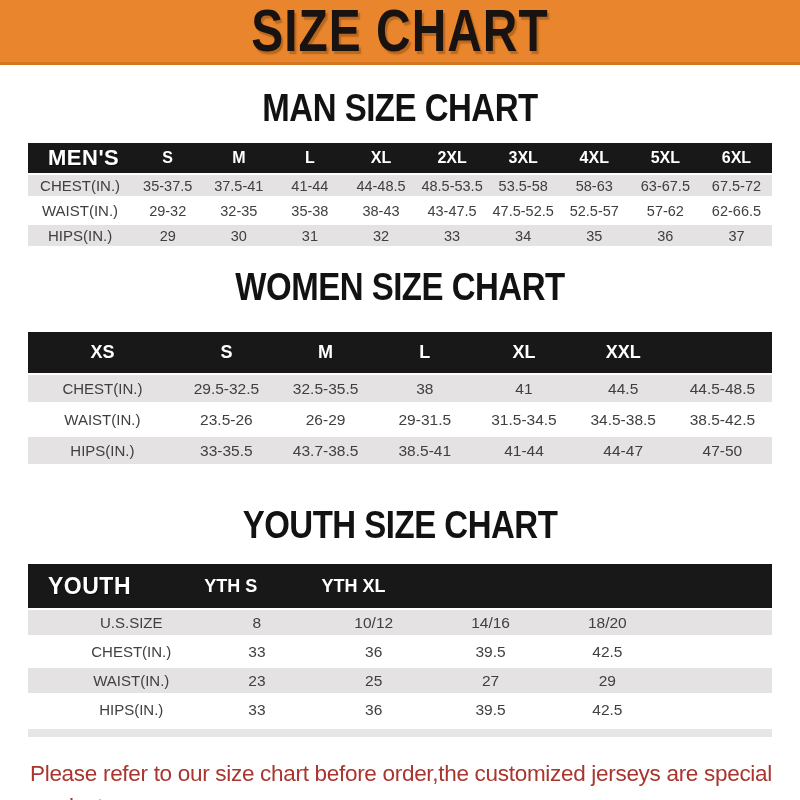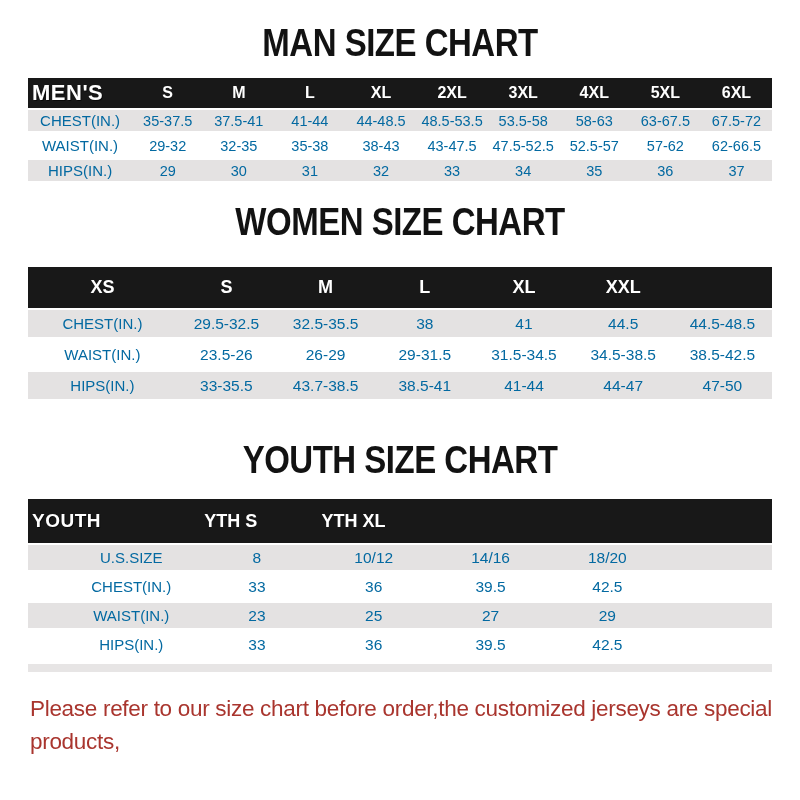--- a/index.html
+++ b/index.html
@@ -36,47 +36,50 @@
   .size-table { margin:0 28px; }
   .t-row { display:grid; align-items:center; }
   .sec-men   .t-row { grid-template-columns:14% repeat(9,1fr); }
   .sec-women .t-row { grid-template-columns:20% repeat(6,1fr); }
   .sec-youth .t-row { grid-template-columns:19% repeat(4,16.5%) auto; }
   .t-head { background:#181818; color:#ffffff; }
   .sec-men   .t-head { height:30px; font-size:16px; }
   .sec-women .t-head { height:41px; font-size:18px; }
   .sec-youth .t-head { height:44px; font-size:18px; }
   .head-label {
-    font-weight:800; padding-left:4px; text-align:left;
+    font-weight:800; padding-left:20px; text-align:left;
     letter-spacing:0.5px; text-shadow:1px 1px 0 rgba(0,0,0,0.6);
   }
   .sec-men .head-label   { font-size:22px; }
   .sec-women .head-label { font-size:23px; }
-  .sec-youth .head-label { font-size:19px; }
+  .sec-youth .head-label { font-size:23px; }
   .head-col { text-align:center; font-weight:700; }
-  .t-data { color:#0369a1; background:#ffffff; }
+  .t-data { color:#404040; background:#ffffff; }
   .t-row.t-data:nth-child(even) { background:#E4E2E2; box-shadow:inset 0 2px 0 #ffffff, inset 0 -2px 0 #ffffff; }
   .sec-men   .t-data { height:25px; font-size:14.5px; }
   .sec-women .t-data { height:31px; font-size:15.5px; }
   .sec-youth .t-data { height:29px; font-size:15.5px;padding-left:36px; }
   .row-label { text-align:center; font-size:15px; }
   .value     { text-align:center; }
   .table-bottom-strip { height:8px; background:#E7E5E5; margin-top:5px; }
   
   .notice {
     margin:20px 18px 0 30px;
     color:#A9352E; font-size:22.5px; line-height:33px;
     letter-spacing:-0.3px;
   }
 </style>
 </head>
 <body>
 
 <div class="page">
 
+  <header class="banner">
+    <span class="banner-title">SIZE CHART</span>
+  </header>
 
   <main id="sections">
       <section class="size-section sec-men">
         <h2 class="section-title"><span>MAN SIZE CHART</span></h2>
         <div class="size-table">
           <div class="t-row t-head">
             <div class="cell head-label">MEN'S</div>
             <div class="cell head-col">S</div>
             <div class="cell head-col">M</div>
             <div class="cell head-col">L</div>

